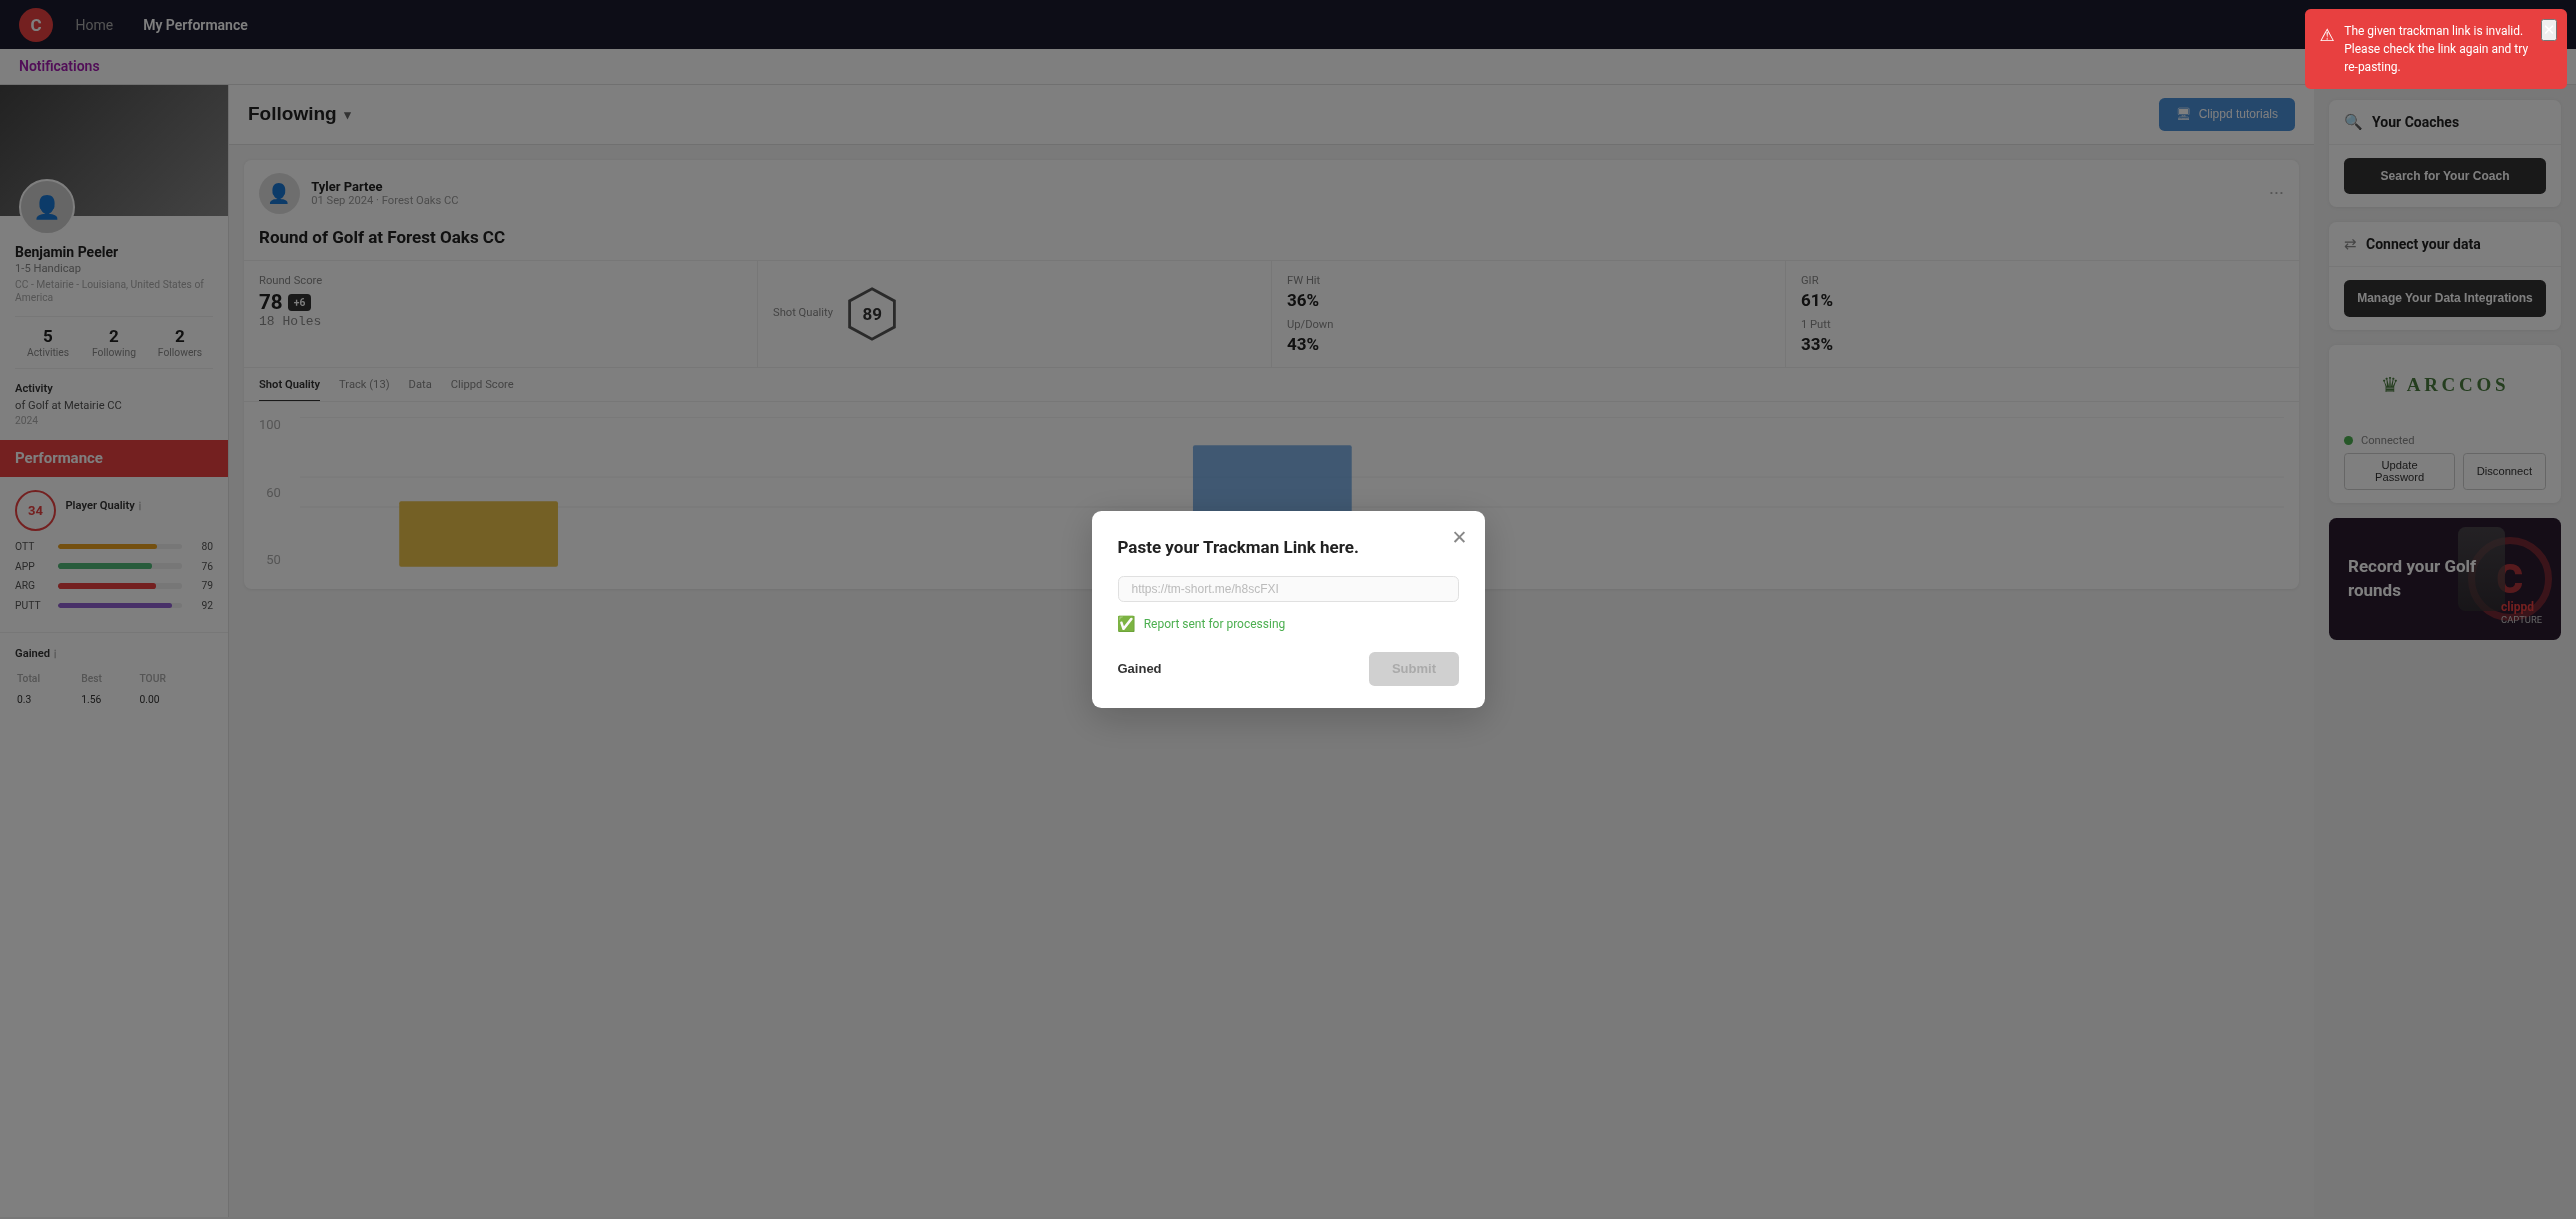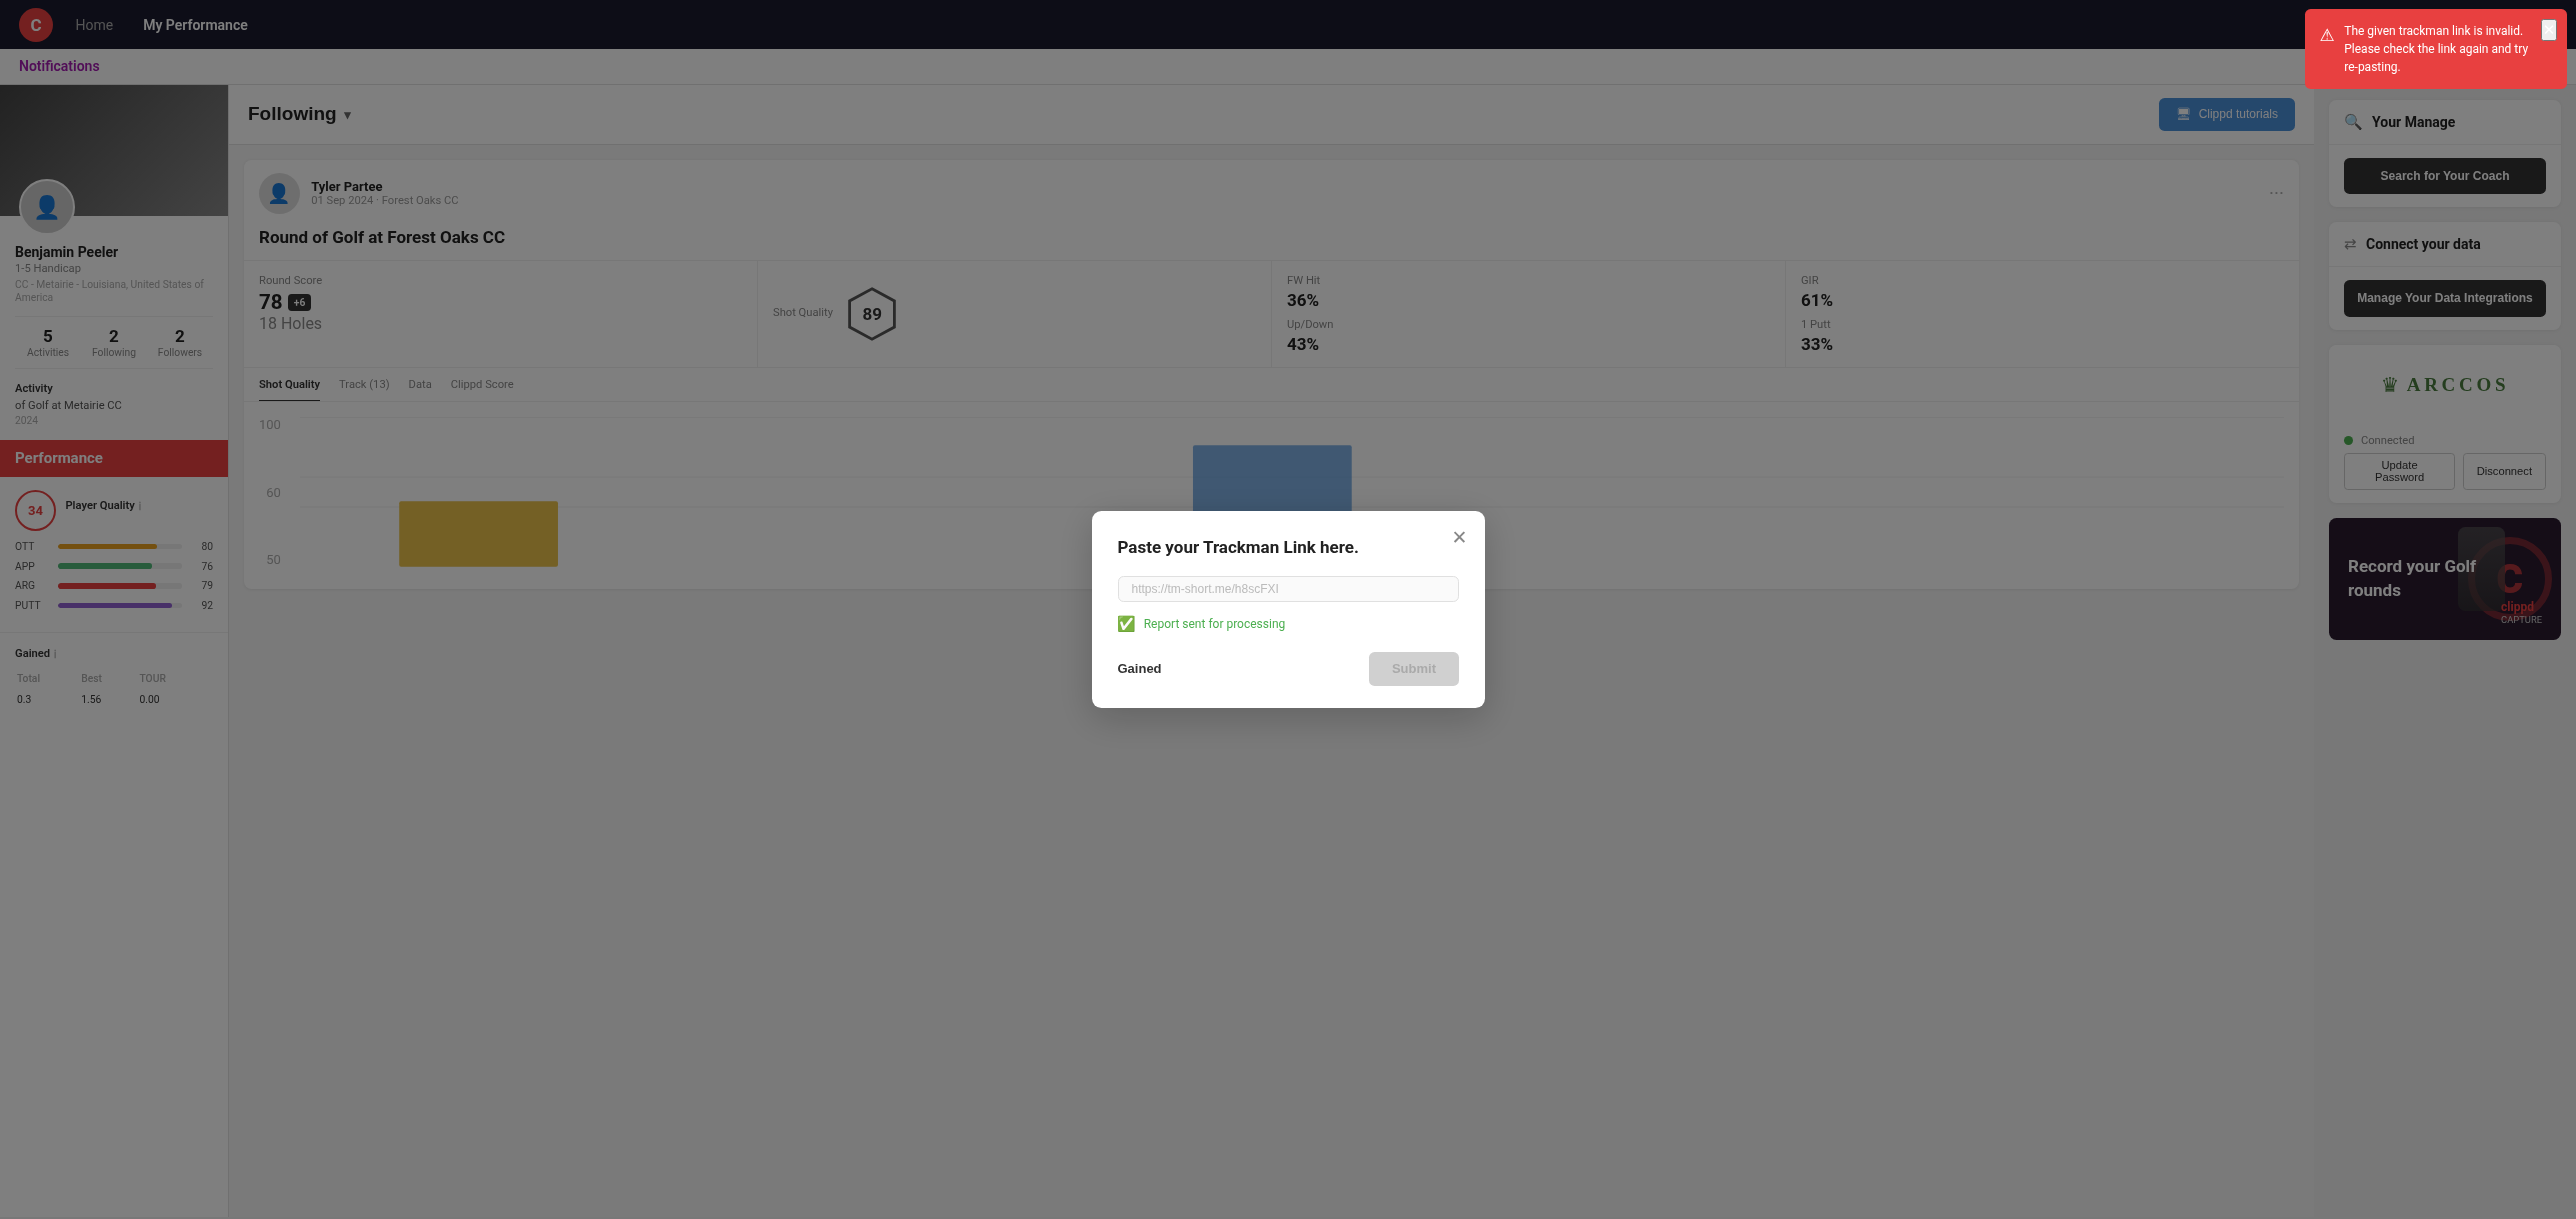--- a/index.html
+++ b/index.html
@@ -126,21 +126,21 @@
     .feed-card-menu { margin-left: auto; font-size: 19px; color: #aaa; cursor: pointer; }
     .feed-card-title { padding: 0 15px 13px; font-size: 17px; font-weight: 700; color: #222; }
 
     
     .stats-row { display: flex; border-top: 0.9px solid #eee; border-bottom: 0.9px solid #eee; }
     .stat-block { flex: 1; padding: 13px 15px; }
     .stat-block + .stat-block { border-left: 0.9px solid #eee; }
     .stat-block-label { font-size: 11.2px; color: #888; margin-bottom: 3.7px; }
     .stat-block-val { font-size: 20.6px; font-weight: 700; color: #222; display: flex; align-items: center; gap: 5.6px; }
     .stat-badge { background: #333; color: #fff; font-size: 10.3px; padding: 1.9px 5.6px; border-radius: 3.7px; font-weight: 600; }
-    .stat-sub { font-size: 16px; color: #888; }
+    .stat-sub { font-size: 13px; color: #888; font-family: Liberation Mono, monospace; }
     .hex-score {
       width: 56px; height: 56px; background: none;
       display: flex; align-items: center; justify-content: center;
       position: relative;
     }
     .hex-score svg { position: absolute; }
     .hex-score-val { font-size: 17px; font-weight: 700; color: #333; position: relative; z-index: 1; }
 
     
     .feed-card-tabs { display: flex; border-bottom: 0.9px solid #eee; padding: 0 15px; gap: 19px; }
@@ -442,21 +442,21 @@
         </div>
       </div>
     </div>
   </main>
 
   <aside class="right-sidebar">
 
     <div class="right-card">
       <div class="right-card-header">
         <span style="color:#888;">🔍</span>
-        <span class="right-card-title">Your Manage</span>
+        <span class="right-card-title">Your Coaches</span>
       </div>
       <div class="right-card-body">
         <button class="right-card-btn">Search for Your Coach</button>
       </div>
     </div>
 
     <div class="right-card">
       <div class="right-card-header">
         <span style="color:#888;">⇄</span>
         <span class="right-card-title">Connect your data</span>

